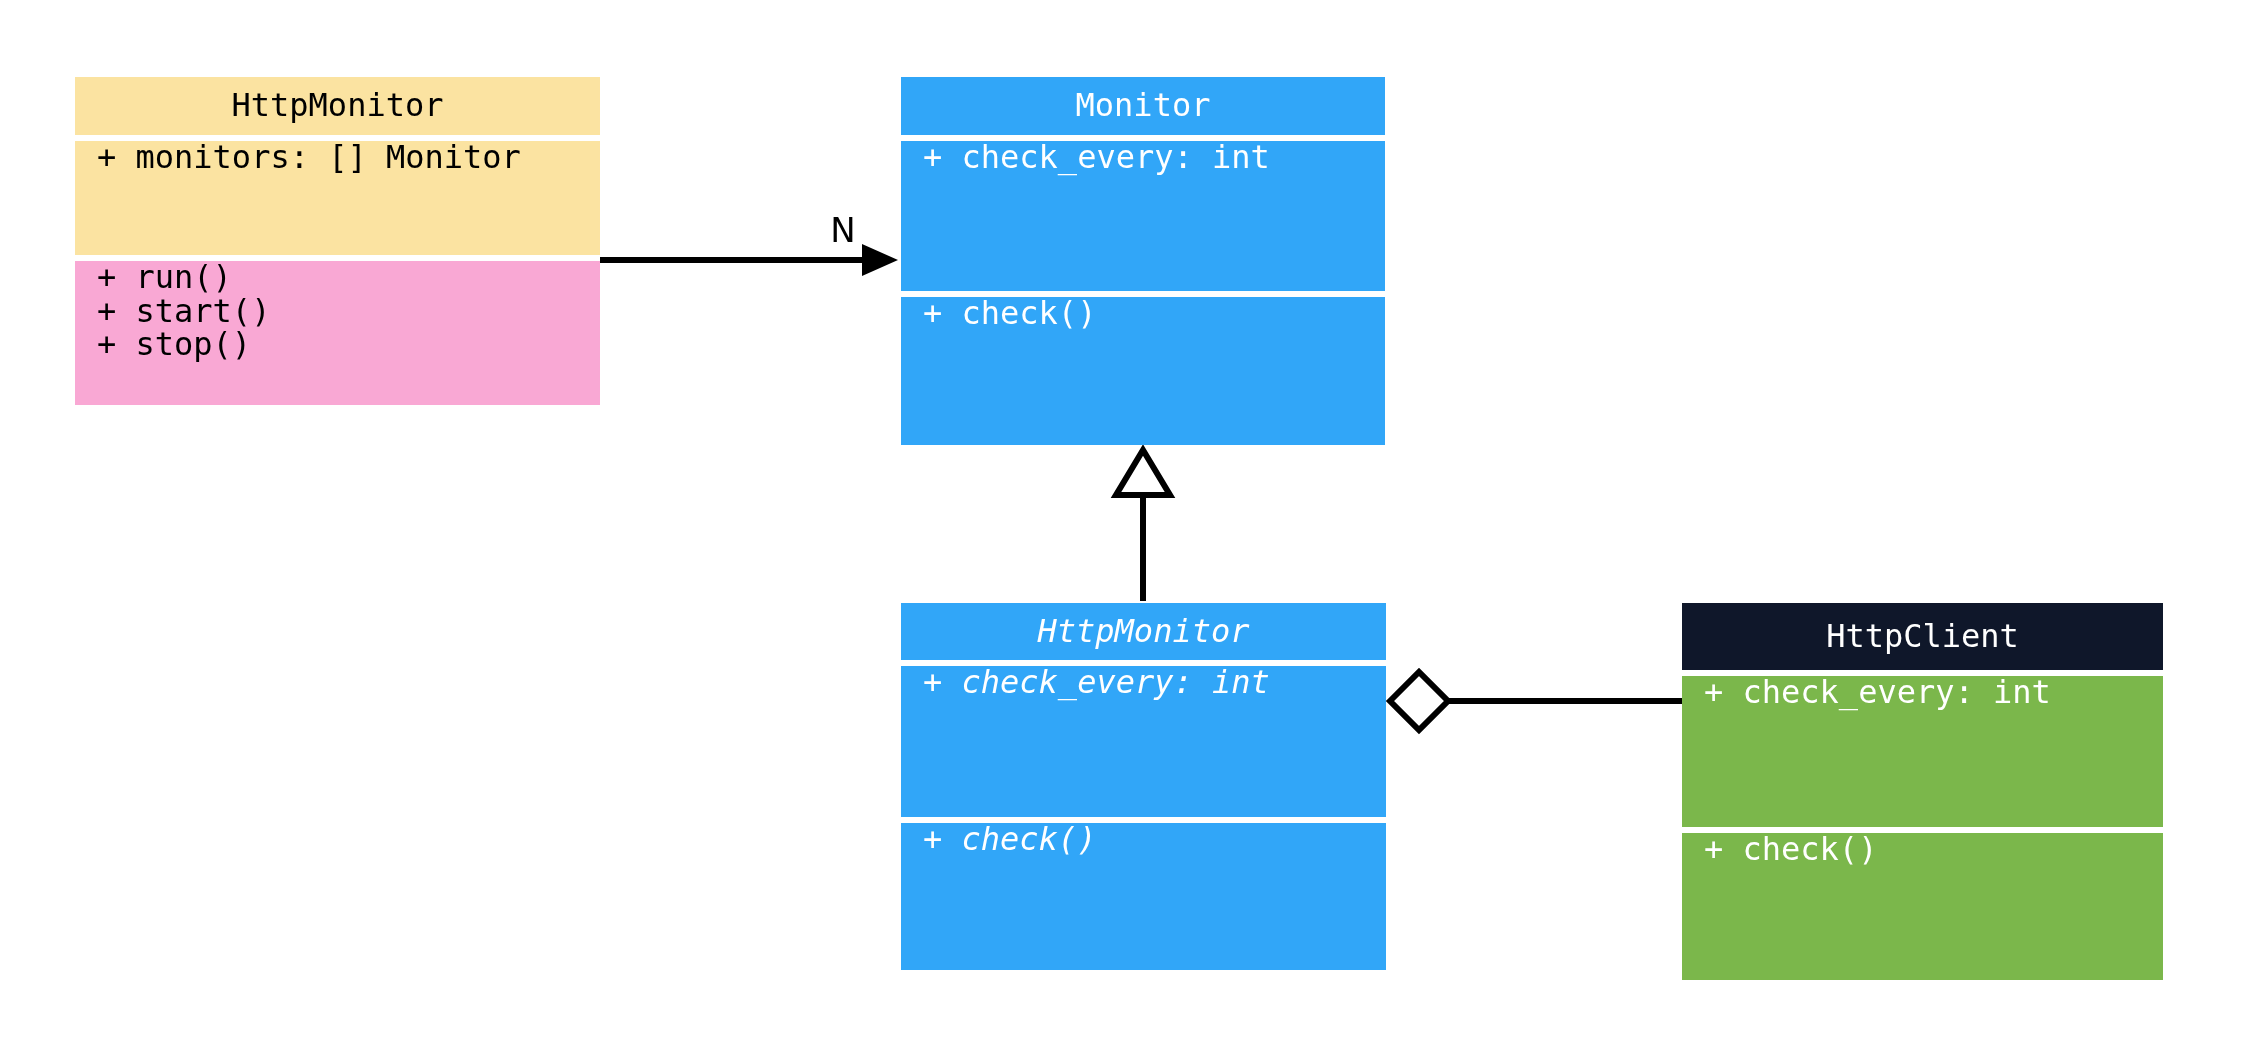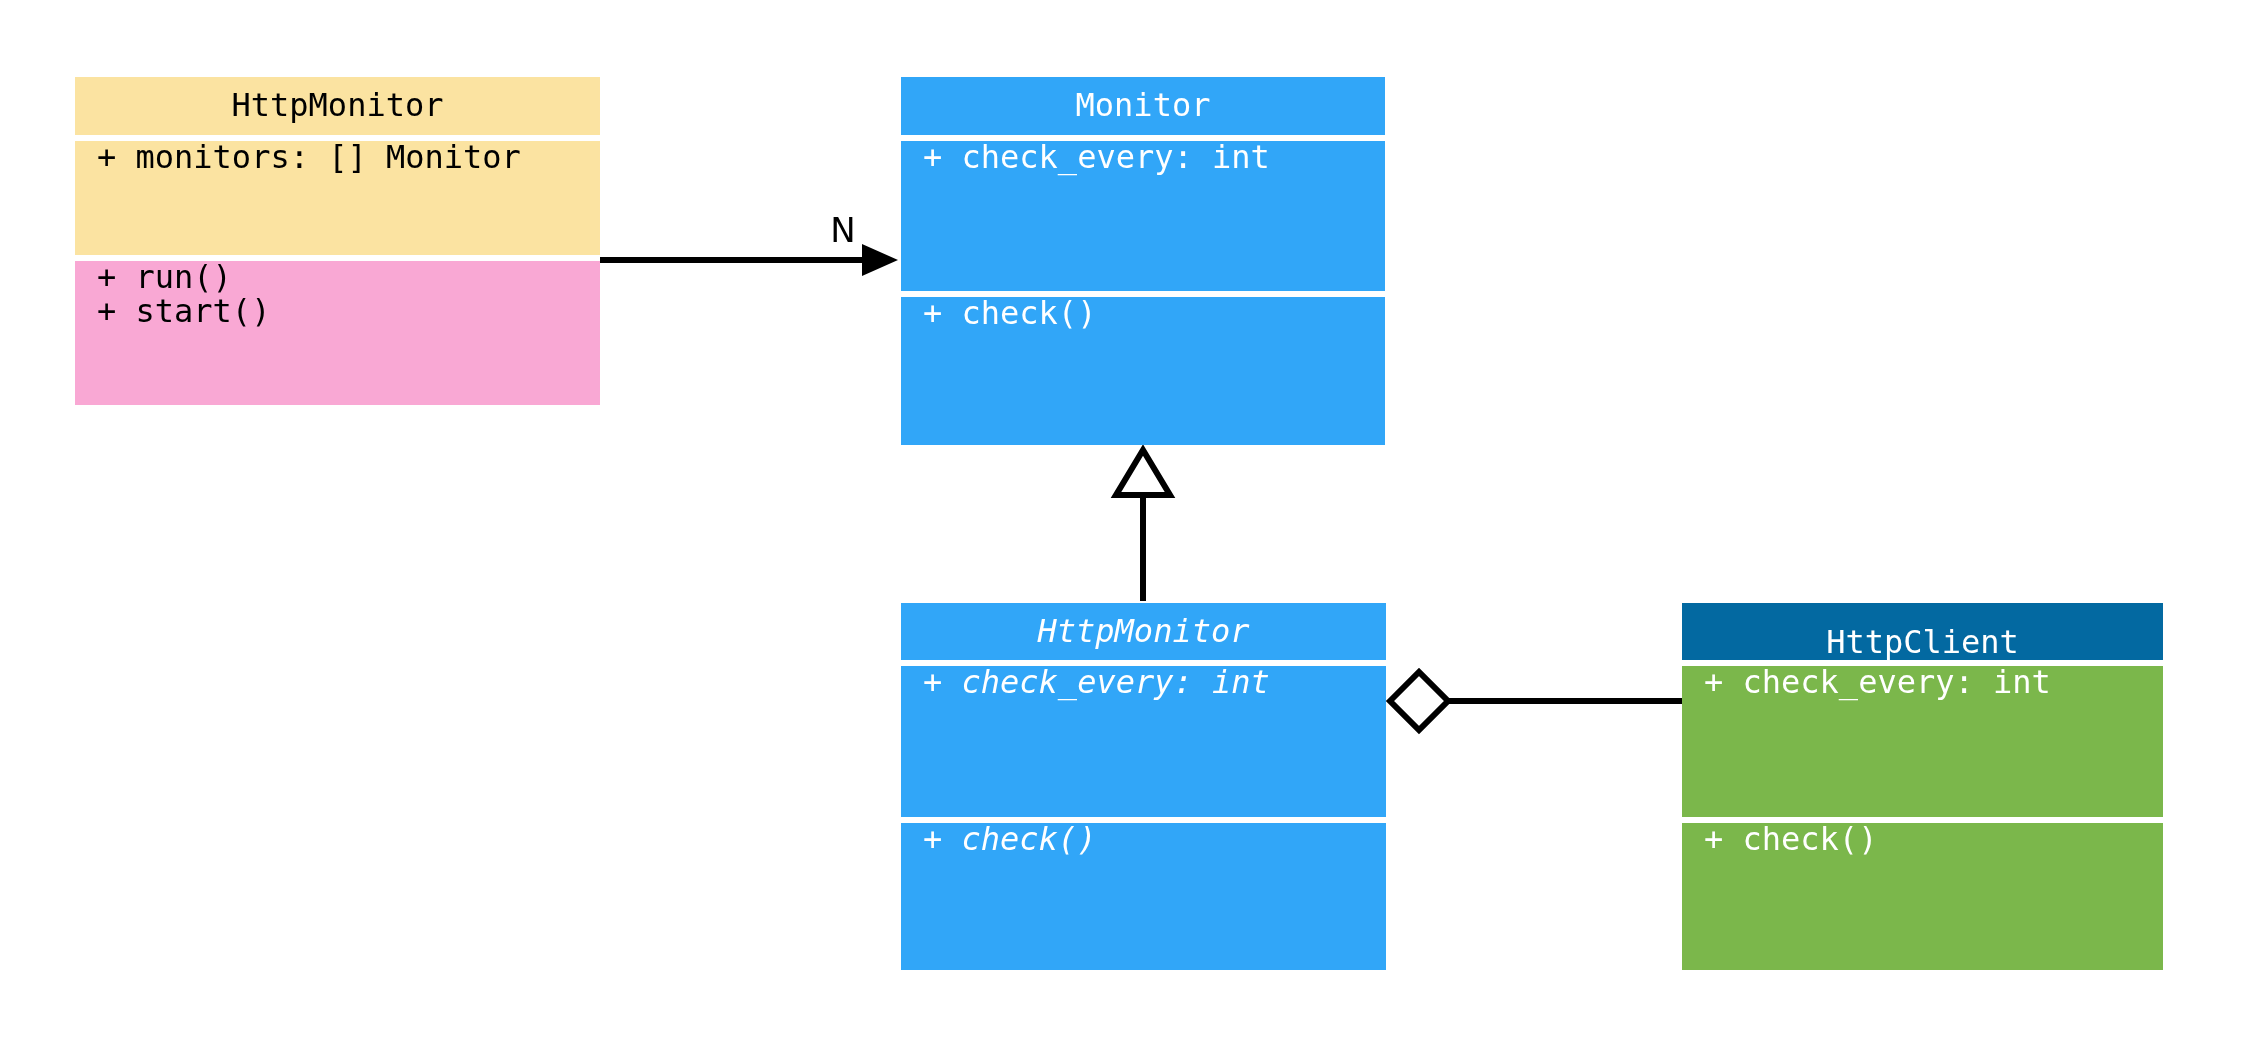--- a/index.html
+++ b/index.html
@@ -78,20 +78,21 @@
   <div class="uml-class" style="left: 75px; top: 77px; width: 525px; color: rgb(0, 0, 0);">
     <div class="sect title" style="height: 58px; background-color: rgb(251, 227, 161);">
       <span class="title-text">HttpMonitor</span>
     </div>
     <div class="sect" style="height: 114px; background-color: rgb(251, 227, 161);">
       <div class="member">+ monitors: [] Monitor</div>
     </div>
     <div class="sect" style="height: 144px; background-color: #f9a8d4;">
       <div class="member">+ run()</div>
       <div class="member">+ start()</div>
+      <div class="member">+ stop()</div>
     </div>
   </div>
 
   <div class="uml-class" style="left: 901px; top: 77px; width: 484px; color: rgb(255, 255, 255);">
     <div class="sect title" style="height: 58px; background-color: rgb(49, 166, 248);">
       <span class="title-text italic">Monitor</span>
     </div>
     <div class="sect" style="height: 150px; background-color: rgb(49, 166, 248);">
       <div class="member">+ check_every: int</div>
     </div>
@@ -106,21 +107,21 @@
     </div>
     <div class="sect" style="height: 151px; background-color: rgb(49, 166, 248);">
       <div class="member">+ check_every: int</div>
     </div>
     <div class="sect" style="height: 147px; background-color: rgb(49, 166, 248);">
       <div class="member">+ check()</div>
     </div>
   </div>
 
   <div class="uml-class" style="left: 1682px; top: 603px; width: 481px; color: rgb(255, 255, 255);">
-    <div class="sect title" style="height: 57px; background-color: #0369a1; justify-content: flex-end;">
+    <div class="sect title" style="height: 67px; background-color: #0f172a;">
       <span class="title-text">HttpClient</span>
     </div>
     <div class="sect" style="height: 151px; background-color: rgb(123, 183, 75);">
       <div class="member">+ check_every: int</div>
     </div>
     <div class="sect" style="height: 147px; background-color: rgb(123, 183, 75);">
       <div class="member">+ check()</div>
     </div>
   </div>
 

